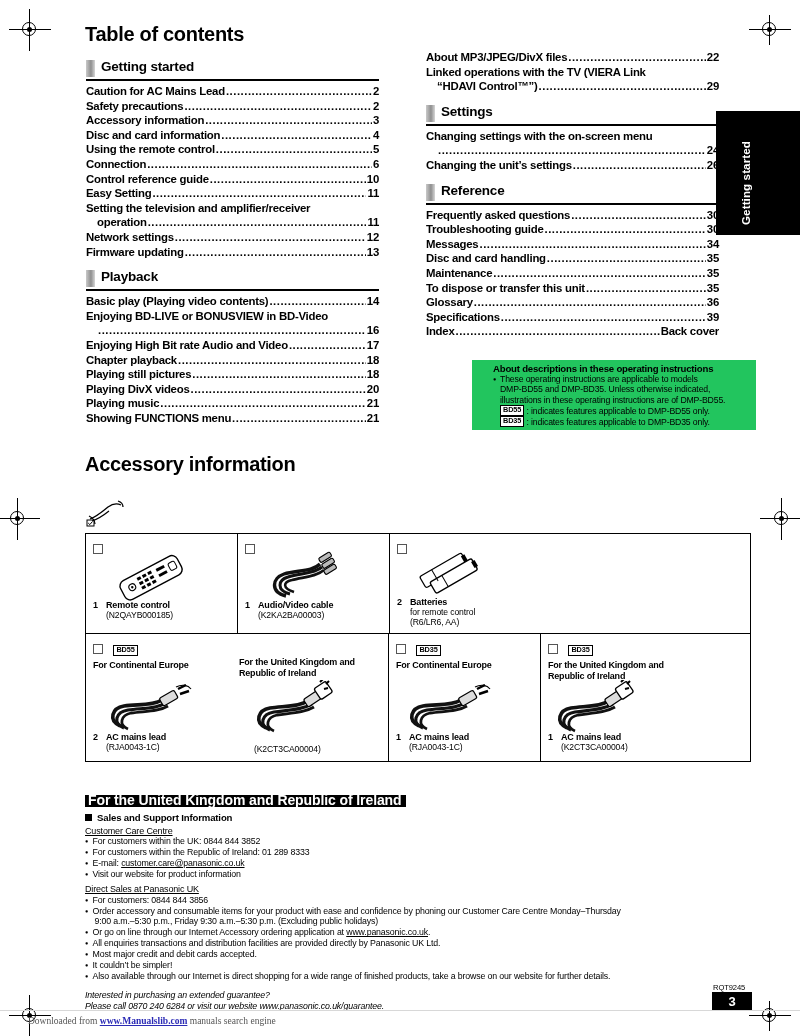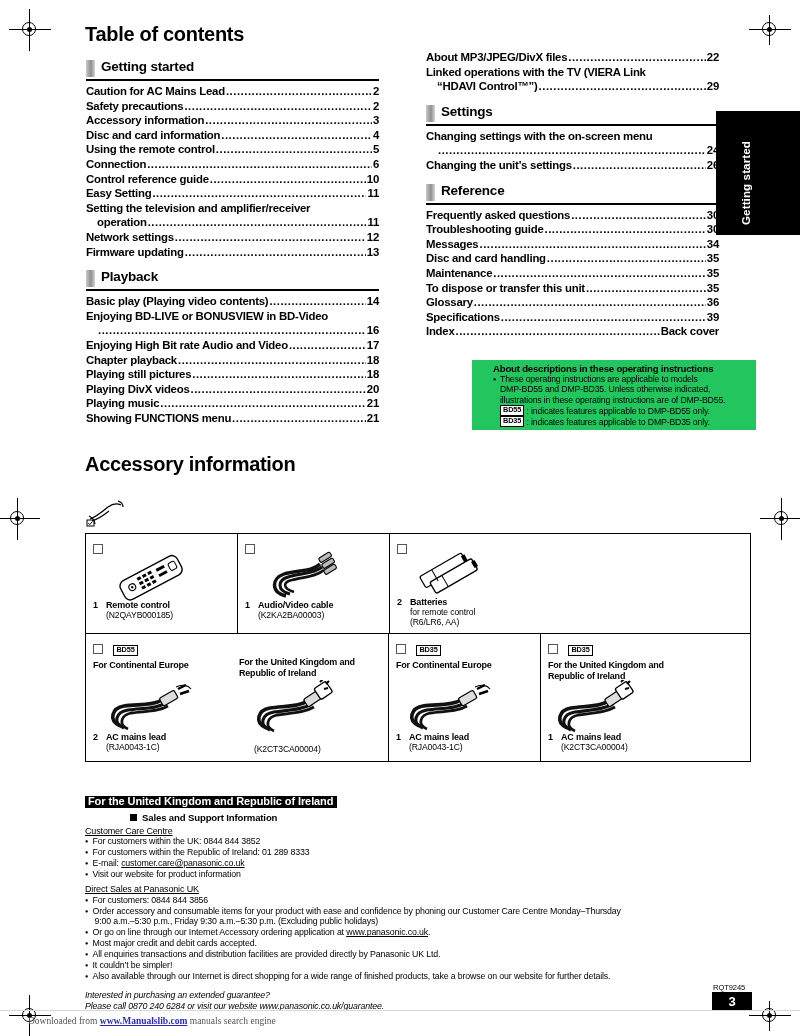--- a/index.html
+++ b/index.html
@@ -133,24 +133,24 @@
   .acc-sub { font-size:8.6px; font-weight:normal; line-height:10px; letter-spacing:-0.12px; }
   .acc-region { font-size:9px; font-weight:bold; line-height:10.6px; letter-spacing:-0.2px; }
 
   .note-line { position:absolute; left:86px; top:779px; font-size:8.8px; letter-spacing:-0.15px; }
   .note-line:before { content:"\25CF"; font-size:5.5px; vertical-align:2px; margin-right:3px; }
 
   
   #uk-block { position:absolute; left:85px; top:791px; width:620px; }
   .blackbar {
     display:inline-block; background:#000; color:#fff;
-    font-size:11px; font-weight:bold; padding:1.5px 4px 1.5px 3px;
+    font-size:14px; font-weight:bold; padding:1.5px 4px 1.5px 3px;
     letter-spacing:-0.1px; line-height:9px;
   }
-  .sqhead { font-size:9.6px; font-weight:bold; margin-top:3px; letter-spacing:-0.15px;margin-left:45px; }
+  .sqhead { font-size:9.6px; font-weight:bold; margin-top:3px; letter-spacing:-0.15px; }
   .sqhead .sq { display:inline-block; width:7px; height:7px; background:#000; margin-right:5px; }
   .ul-head { font-size:9px; text-decoration:underline; margin-top:2.5px; letter-spacing:-0.15px; }
   .bl2 { font-size:8.8px; line-height:10.6px; letter-spacing:-0.15px; position:relative; padding-left:7.5px; margin-top:0.4px;}
   .bl2:before { content:"\25CF"; position:absolute; left:0; top:0; font-size:5.5px; line-height:11.5px; }
   .bl2 .cont { display:block; padding-left:2px; }
   .lnk { text-decoration:underline; }
   .ital { font-style:italic; font-size:8.8px; line-height:10.8px; letter-spacing:-0.15px; }
 
   
   #rqt { position:absolute; left:713px; top:983px; font-size:7.6px; letter-spacing:-0.1px; }
@@ -604,22 +604,22 @@
     <div class="bl2">Visit our website for product information</div>
     <div class="ul-head" style="margin-top:5px">Direct Sales at Panasonic UK</div>
     <div class="bl2">For customers: 0844 844 3856</div>
     <div class="bl2">
       <span>Order accessory and consumable items for your product with ease and confidence by phoning our Customer Care Centre Monday–Thursday</span>
       <span class="cont">9:00 a.m.–5:30 p.m., Friday 9:30 a.m.–5:30 p.m. (Excluding public holidays)</span>
     </div>
     <div class="bl2">
       <span>Or go on line through our Internet Accessory ordering application at </span><span class="lnk">www.panasonic.co.uk</span><span>.</span>
     </div>
+    <div class="bl2">All enquiries transactions and distribution facilities are provided directly by Panasonic UK Ltd.</div>
     <div class="bl2">Most major credit and debit cards accepted.</div>
-    <div class="bl2">All enquiries transactions and distribution facilities are provided directly by Panasonic UK Ltd.</div>
     <div class="bl2">It couldn’t be simpler!</div>
     <div class="bl2">Also available through our Internet is direct shopping for a wide range of finished products, take a browse on our website for further details.</div>
     <div class="ital" style="margin-top:8px">Interested in purchasing an extended guarantee?</div>
     <div class="ital">
       <span>Please call 0870 240 6284 or visit our website </span><span class="lnk">www.panasonic.co.uk/guarantee</span><span>.</span>
     </div>
   </div>
 
   <div id="rqt">RQT9245</div>
   <div id="pagenum">3</div>

